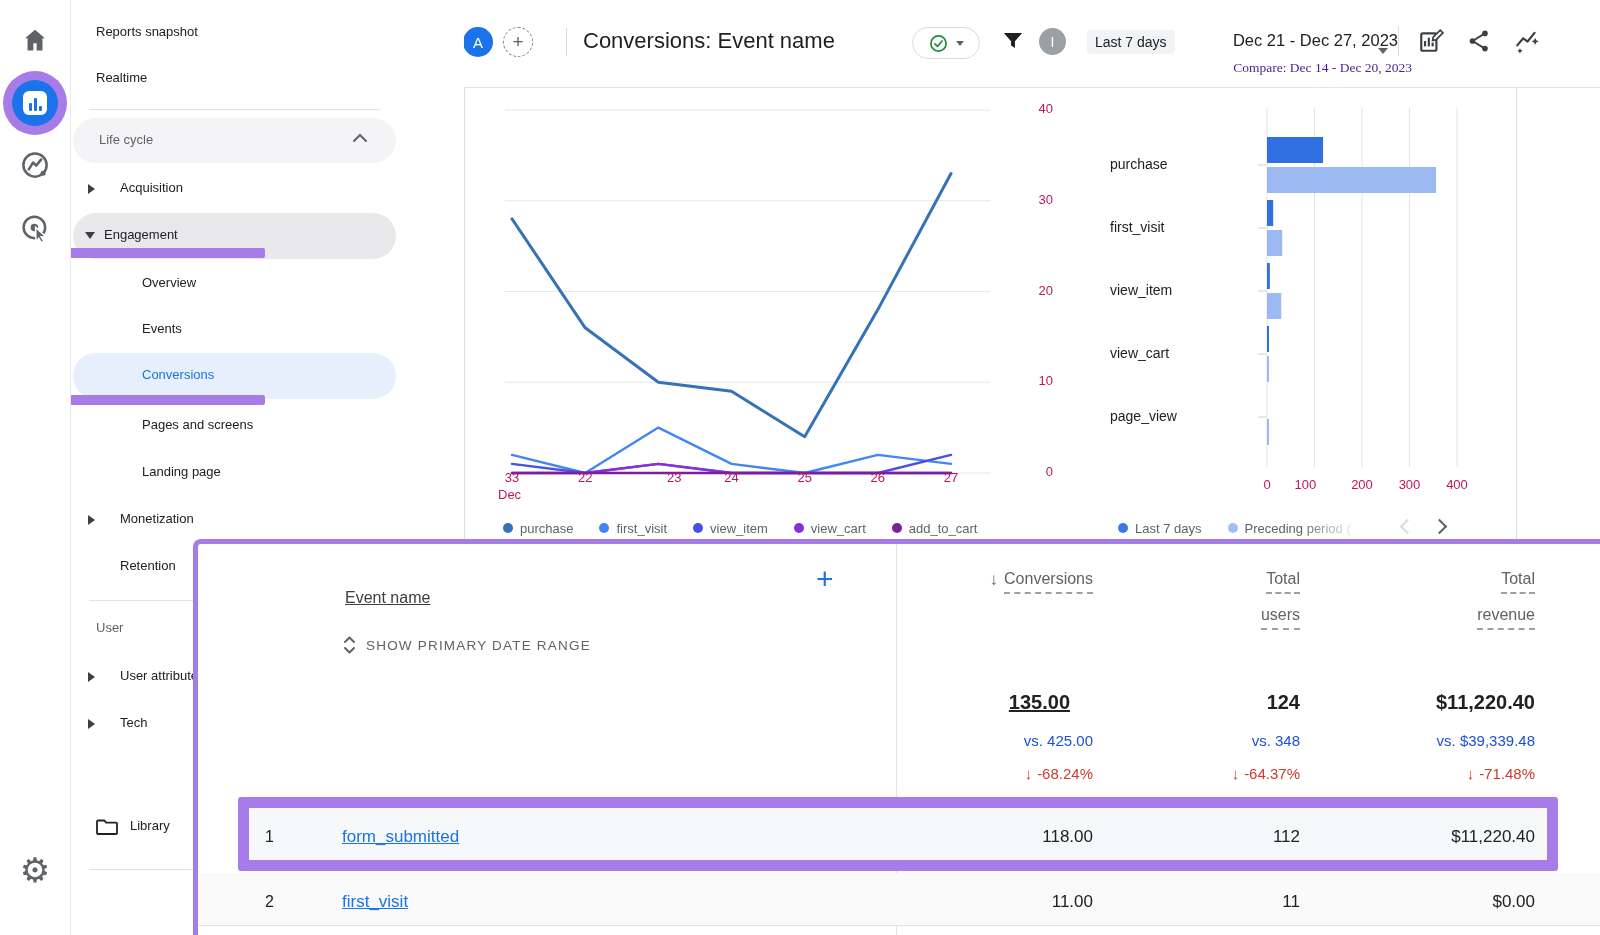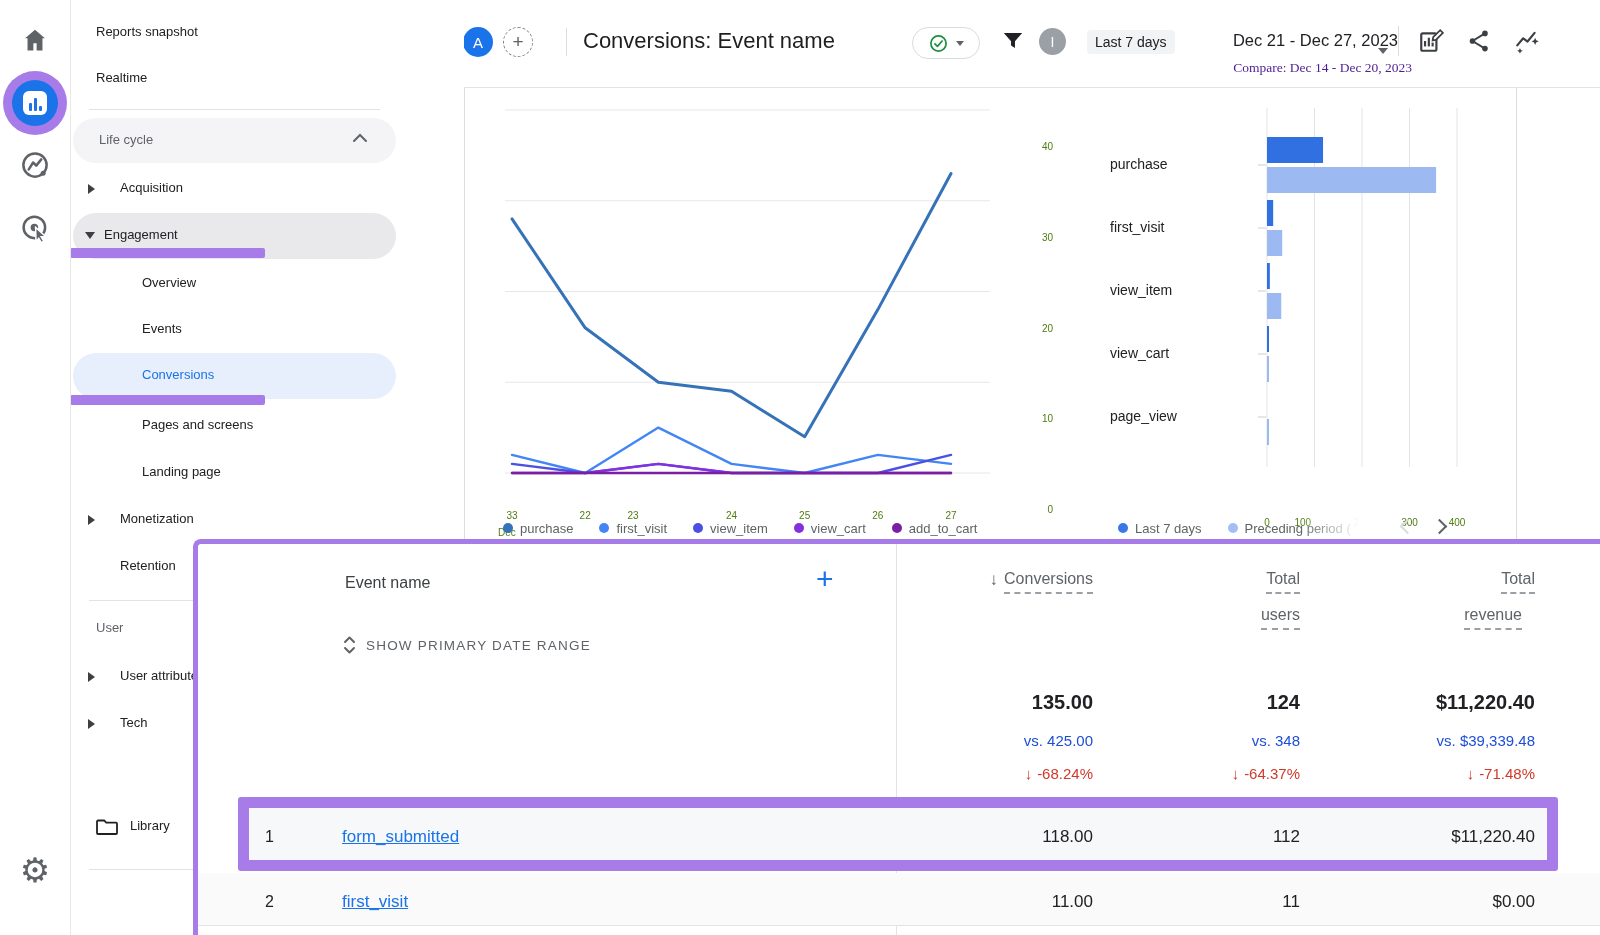--- a/index.html
+++ b/index.html
@@ -26,21 +26,21 @@
   .vline{position:absolute;width:1px;background:#dadce0;}
   #title{position:absolute;left:583px;top:28px;font-size:22px;color:#1f1f1f;white-space:nowrap;}
   .avatar{position:absolute;width:30px;height:30px;border-radius:50%;background:#1a73e8;color:#fff;font-size:15px;display:flex;align-items:center;justify-content:center;}
   .dash-circle{position:absolute;width:30px;height:30px;border-radius:50%;border:1.5px dashed #80868b;color:#5f6368;font-size:19px;display:flex;align-items:center;justify-content:center;box-sizing:border-box;}
   .status-pill{position:absolute;left:912px;top:27px;width:66px;height:30px;border:1px solid #dadce0;border-radius:16px;display:flex;align-items:center;justify-content:center;gap:8px;background:#fff;}
   .chip{position:absolute;background:#f1f3f4;border-radius:4px;font-size:14px;color:#202124;padding:4px 8px;}
   .icon-btn{position:absolute;width:26px;height:26px;}
   
   #chart-layer{position:absolute;left:0;top:0;z-index:1;pointer-events:none;}
   #chart-labels{position:absolute;left:0;top:0;width:1600px;height:935px;z-index:1;pointer-events:none;}
-  .tick{position:absolute;font-size:10px;color:#4d7c0f;margin-top:40px;}
+  .tick{position:absolute;font-size:13px;color:#be185d;}
   .cat{position:absolute;font-size:14px;color:#202124;}
   #legend{position:absolute;top:519px;height:20px;z-index:2;}
   .legend-item{display:inline-flex;align-items:center;gap:7px;margin-right:26px;font-size:13px;color:#5f6368;}
   .legend-item .dot{width:10px;height:10px;border-radius:50%;display:inline-block;}
   .chev{position:absolute;width:9px;height:9px;border-right:2.2px solid #5f6368;border-bottom:2.2px solid #5f6368;}
   
   #overlay{position:absolute;left:193px;top:539px;width:1407px;height:396px;background:#fff;
            border-top:5px solid var(--purple);border-left:5px solid var(--purple);border-top-left-radius:8px;
            box-sizing:border-box;z-index:10;}
   #overlay .inner{position:absolute;left:0;top:0;right:0;bottom:0;}
@@ -224,21 +224,21 @@
     <rect x="1267" y="419" width="2" height="26" fill="#9db9f2"></rect>
   </svg>
 <div id="chart-labels">
     <div class="tick" style="left: 1005px; top: 101px; width: 48px; text-align: right;">40</div>
     <div class="tick" style="left: 1005px; top: 191.75px; width: 48px; text-align: right;">30</div>
     <div class="tick" style="left: 1005px; top: 282.5px; width: 48px; text-align: right;">20</div>
     <div class="tick" style="left: 1005px; top: 373.25px; width: 48px; text-align: right;">10</div>
     <div class="tick" style="left: 1005px; top: 464px; width: 48px; text-align: right;">0</div>
     <div class="tick" style="left: 496px; top: 470px; width: 32px; text-align: center;">33</div>
     <div class="tick" style="left: 569.17px; top: 470px; width: 32px; text-align: center;">22</div>
-    <div class="tick" style="left: 617px; top: 470px; width: 32px; text-align: center;">23</div>
+    <div class="tick" style="left: 667px; top: 470px; width: 32px; ">23</div>
     <div class="tick" style="left: 715.51px; top: 470px; width: 32px; text-align: center;">24</div>
     <div class="tick" style="left: 788.68px; top: 470px; width: 32px; text-align: center;">25</div>
     <div class="tick" style="left: 861.85px; top: 470px; width: 32px; text-align: center;">26</div>
     <div class="tick" style="left: 935.02px; top: 470px; width: 32px; text-align: center;">27</div>
     <div class="tick" style="left: 498px; top: 487px; width: 42px; text-align: left;">Dec</div>
     <div class="tick" style="left: 1247px; top: 477px; width: 40px; text-align: center;">0</div>
     <div class="tick" style="left: 1294.5px; top: 477px; width: 40px; ">100</div>
     <div class="tick" style="left: 1342px; top: 477px; width: 40px; text-align: center;">200</div>
     <div class="tick" style="left: 1389.5px; top: 477px; width: 40px; text-align: center;">300</div>
     <div class="tick" style="left: 1437px; top: 477px; width: 40px; text-align: center;">400</div>
@@ -277,41 +277,41 @@
       </span></span>
 </div>
 <div class="fade" style="left:1300px;top:516px;width:75px;height:24px;z-index:2;"></div>
 <span class="chev" style="left:1402px;top:521px;transform:rotate(135deg);border-color:#dadce0;z-index:2;"></span>
 <span class="chev" style="left:1434px;top:521px;transform:rotate(-45deg);z-index:2;"></span>
 
 <div id="overlay">
   <div class="inner">
     <div class="col-div"></div>
 
-    <div class="th abs" style="left:147px;top:30px;color:#3c4043;">Event name</div>
+    <div class="th abs" style="left:147px;top:45px;color:#3c4043;text-decoration:underline;">Event name</div>
     <div class="abs" style="left:618px;top:18px;font-size:30px;color:var(--link);font-weight:400;">+</div>
 
     <div class="abs" style="right:507px;top:26px;display:flex;align-items:flex-start;gap:6px;">
       <span style="font-size:17px;color:#5f6368;">↓</span>
       <span class="th dashed">Conversions</span>
     </div>
     <div class="th dashed abs" style="right:300px;top:26px;">Total</div>
     <div class="th dashed abs" style="right:300px;top:62px;">users</div>
     <div class="th dashed abs" style="right:65px;top:26px;">Total</div>
-    <div class="th dashed abs" style="right:78px;top:62px;">revenue</div>
+    <div class="th dashed abs" style="right:65px;top:62px;">revenue</div>
 
     <div class="abs" style="left:145px;top:92px;display:flex;align-items:center;gap:10px;">
       <svg width="13" height="18" viewBox="0 0 13 18">
         <polyline points="2,6 6.5,1.5 11,6" fill="none" stroke="#5f6368" stroke-width="2" stroke-linecap="round" stroke-linejoin="round"></polyline>
         <polyline points="2,12 6.5,16.5 11,12" fill="none" stroke="#5f6368" stroke-width="2" stroke-linecap="round" stroke-linejoin="round"></polyline>
       </svg>
       <span style="font-size:13.5px;letter-spacing:1.2px;color:#5f6368;">SHOW PRIMARY DATE RANGE</span>
     </div>
 
-    <div class="tot-val" style="right:507px;top:147px;">135.00</div>
+    <div class="tot-val" style="right:530px;top:147px;text-decoration:underline;">135.00</div>
     <div class="tot-vs" style="right:507px;top:188px;">vs. 425.00</div>
     <div class="tot-pct" style="right:507px;top:221px;">
         <span>↓</span>
         <span>-68.24%</span>
       </div>
 
     <div class="tot-val" style="right:300px;top:147px;">124</div>
     <div class="tot-vs" style="right:300px;top:188px;">vs. 348</div>
     <div class="tot-pct" style="right:300px;top:221px;">
         <span>↓</span>

